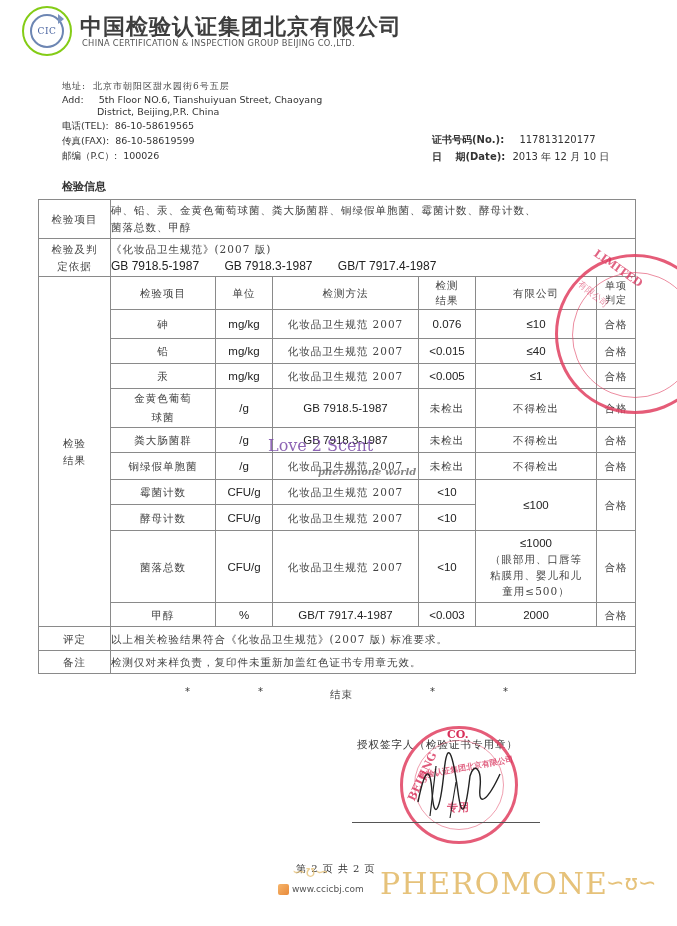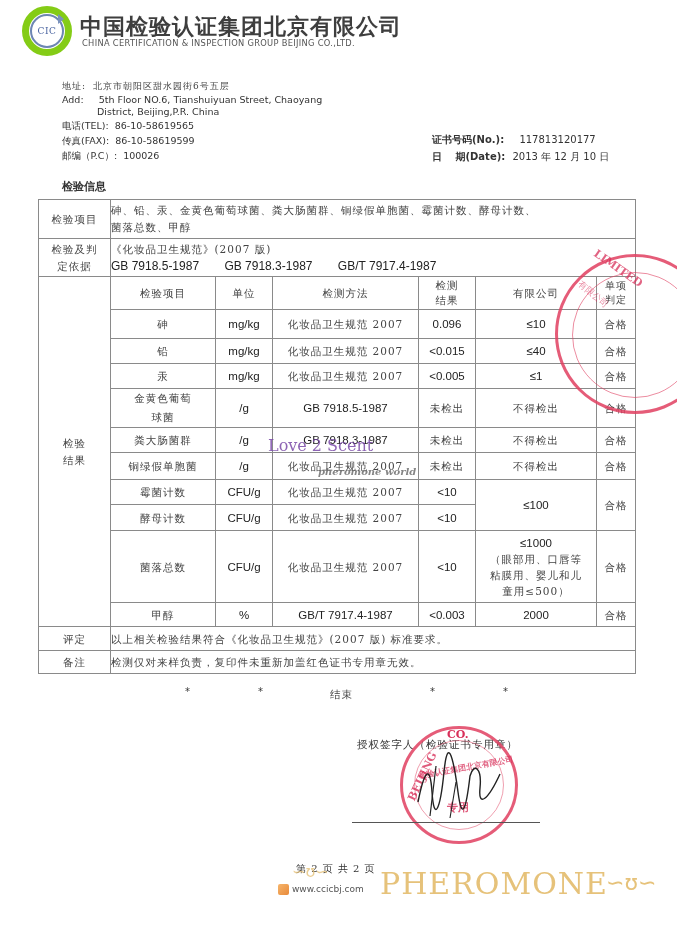--- a/index.html
+++ b/index.html
@@ -5,21 +5,21 @@
   html, body { margin:0; padding:0; }
   body {
     width:677px; height:926px; position:relative; overflow:hidden;
     background:#ffffff; color:#2a2a2a;
     font-family:"DejaVu Sans", "Liberation Sans", sans-serif;
   }
   .abs { position:absolute; }
   
   .logo {
     left:22px; top:6px; width:50px; height:50px; border-radius:50%;
-    border:7px solid #84cc16; box-sizing:border-box;
+    border:2px solid #84cc16; box-sizing:border-box;
     display:flex; align-items:center; justify-content:center;
   }
   .logo-inner {
     width:34px; height:34px; border-radius:50%; border:2px solid #6d86b3;
     box-sizing:border-box; display:flex; align-items:center; justify-content:center;
     font-family:"DejaVu Serif", serif; font-size:9px; color:#4a64a0; letter-spacing:0.5px;
   }
   .logo-arrow {
     left:58px; top:14px; width:0; height:0;
     border-left:6px solid #7a92bd; border-top:5px solid transparent; border-bottom:5px solid transparent;
@@ -174,21 +174,21 @@
     <td class="cn" style="line-height:14px;font-size:10px;">
       <div>单项</div>
       <div>判定</div>
     </td>
   </tr>
 
   <tr style="height:29px;">
     <td class="cn">砷</td>
     <td class="num">mg/kg</td>
     <td class="cn">化妆品卫生规范 2007</td>
-    <td class="num">0.096</td>
+    <td class="num">0.076</td>
     <td class="num">≤10</td>
     <td class="cn">合格</td>
   </tr>
 
   <tr style="height:25px;">
     <td class="cn">铅</td>
     <td class="num">mg/kg</td>
     <td class="cn">化妆品卫生规范 2007</td>
     <td class="num">&lt;0.015</td>
     <td class="num">≤40</td>

